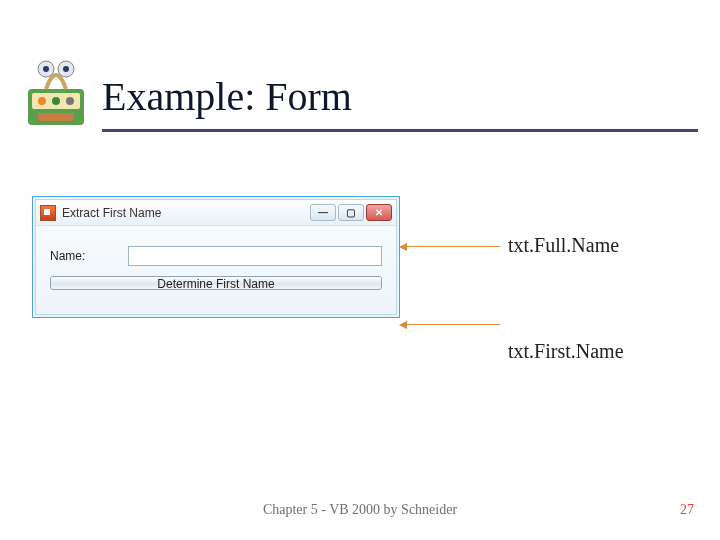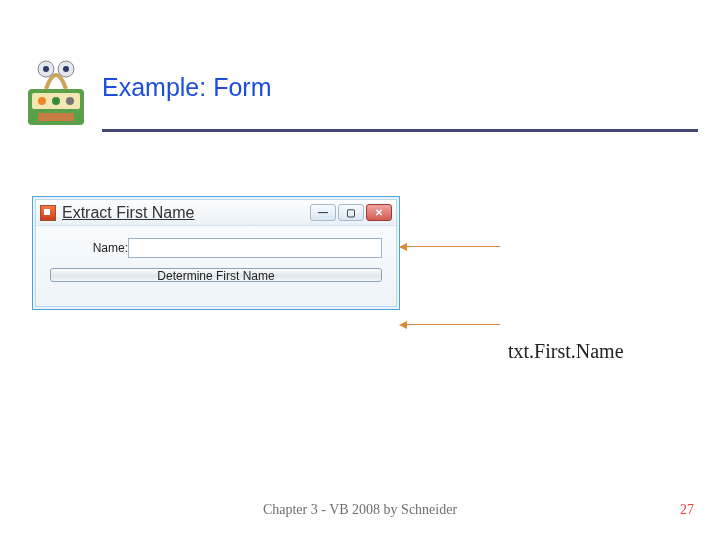--- a/index.html
+++ b/index.html
@@ -1,38 +1,38 @@
 <!DOCTYPE html>
 <html><head>
 <meta charset="utf-8">
 <style>
   * { box-sizing: border-box; margin: 0; padding: 0; }
   html, body { width: 720px; height: 540px; background: #fff; font-family: Arial, sans-serif; }
   .slide { width: 720px; height: 540px; position: relative; }
 
   .header-area { position: absolute; left: 22px; top: 55px; width: 676px; }
   .logo { position: absolute; left: 0; top: 0; width: 68px; height: 80px; overflow: hidden; }
-  .title { position: absolute; left: 80px; top: 18px; font-size: 25px; color: #1d4ed8; font-weight: 400; font-family: Liberation Sans, sans-serif; }
+  .title { position: absolute; left: 80px; top: 18px; font-size: 40px; color: #0f172a; font-weight: 400; font-family: Liberation Serif, serif; }
   .rule { position: absolute; left: 80px; top: 74px; width: 596px; height: 0; border-top: 3px solid #434574; }
 
   
   .form-wrap { position: absolute; left: 32px; top: 196px; width: 368px; }
   .form-outer { border: 1px solid #4aa6da; padding: 2px; background: #e8f3fb; }
   .form { border: 1px solid #bcd9e8; background: #f3f7fb; }
   .titlebar { height: 26px; background: linear-gradient(#fdfefe, #e9f1f8); display: flex; align-items: center; padding: 0 4px; border-bottom: 1px solid #d6e3ee; }
   .app-icon { width: 16px; height: 16px; background: linear-gradient(#f97a3c,#c83d1d); border: 1px solid #9a4e2a; margin-right: 6px; position: relative; }
   .app-icon::after { content:""; position:absolute; left:3px; top:3px; width:6px; height:6px; background:#fff; }
-  .win-title { font-family: Tahoma, sans-serif; font-size: 16px; color: #333; flex: 1; text-decoration: underline; }
+  .win-title { font-family: Tahoma, sans-serif; font-size: 12px; color: #333; flex: 1; }
   .win-ctrls { display: flex; gap: 2px; }
   .wc { width: 26px; height: 17px; border: 1px solid #a8b9c8; border-radius: 3px; background: linear-gradient(#f7fbff,#dbe7f2); display:flex; align-items:center; justify-content:center; }
   .wc.close { background: linear-gradient(#f2a5a1,#d45b51); border-color:#9a3a34; }
   .wc span { font-size: 10px; line-height: 1; color:#444; font-weight:bold; }
   .wc.close span { color:#fff; }
   .client { padding: 12px 14px 14px; background: linear-gradient(#f7fbfe,#eef4f9); }
-  .row { display:flex; align-items:center; margin: 0 0; text-align: right; }
+  .row { display:flex; align-items:center; margin: 8px 0; }
   .lbl { font-family: Tahoma, sans-serif; font-size: 12px; color:#222; width: 78px; }
   .tbox { flex:1; height:20px; border:1px solid #9fb4c6; background:#fff; }
   .tbox.ro { background:#eef2f6; }
   .btnrow { margin: 10px 0; display:flex; }
   .vbtn { flex:1; height:14px; border:1px solid #8ea3b5; border-radius:3px; background: linear-gradient(#fcfdfe,#e5ecef 48%,#dde6ed 52%,#f1f6fa); font-family: Tahoma, sans-serif; font-size:12px; color:#222; cursor:pointer; }
 
   .arrow-line { position: absolute; height: 0; border-top: 1px solid #d88b3b; }
   .arrow-line::before { content:""; position:absolute; left:-7px; top:-4px; border: 4px solid transparent; border-right: 8px solid #d88b3b; }
   .callout { position:absolute; font-family:"Times New Roman", serif; font-size:20px; color:#222; }
 
@@ -89,19 +89,20 @@
         </div>
         <div class="btnrow">
           <button class="vbtn">Determine First Name</button>
         </div>
       </div>
     </div>
       </div>
   </div>
 
   <div class="arrow-line" style="left:402px; top:246px; width:98px;"></div>
+  <div class="callout" style="left:508px; top:234px;">txt.Full.Name</div>
 
   <div class="arrow-line" style="left:402px; top:324px; width:98px;"></div>
   <div class="callout" style="left:508px; top:312px;margin-top:28px;">txt.First.Name</div>
 
-  <div class="footer-text">Chapter 3 - VB 2008 by Schneider</div>
+  <div class="footer-text">Chapter 5 - VB 2000 by Schneider</div>
   <div class="page-num">27</div>
 </div>
 
 </body></html>

